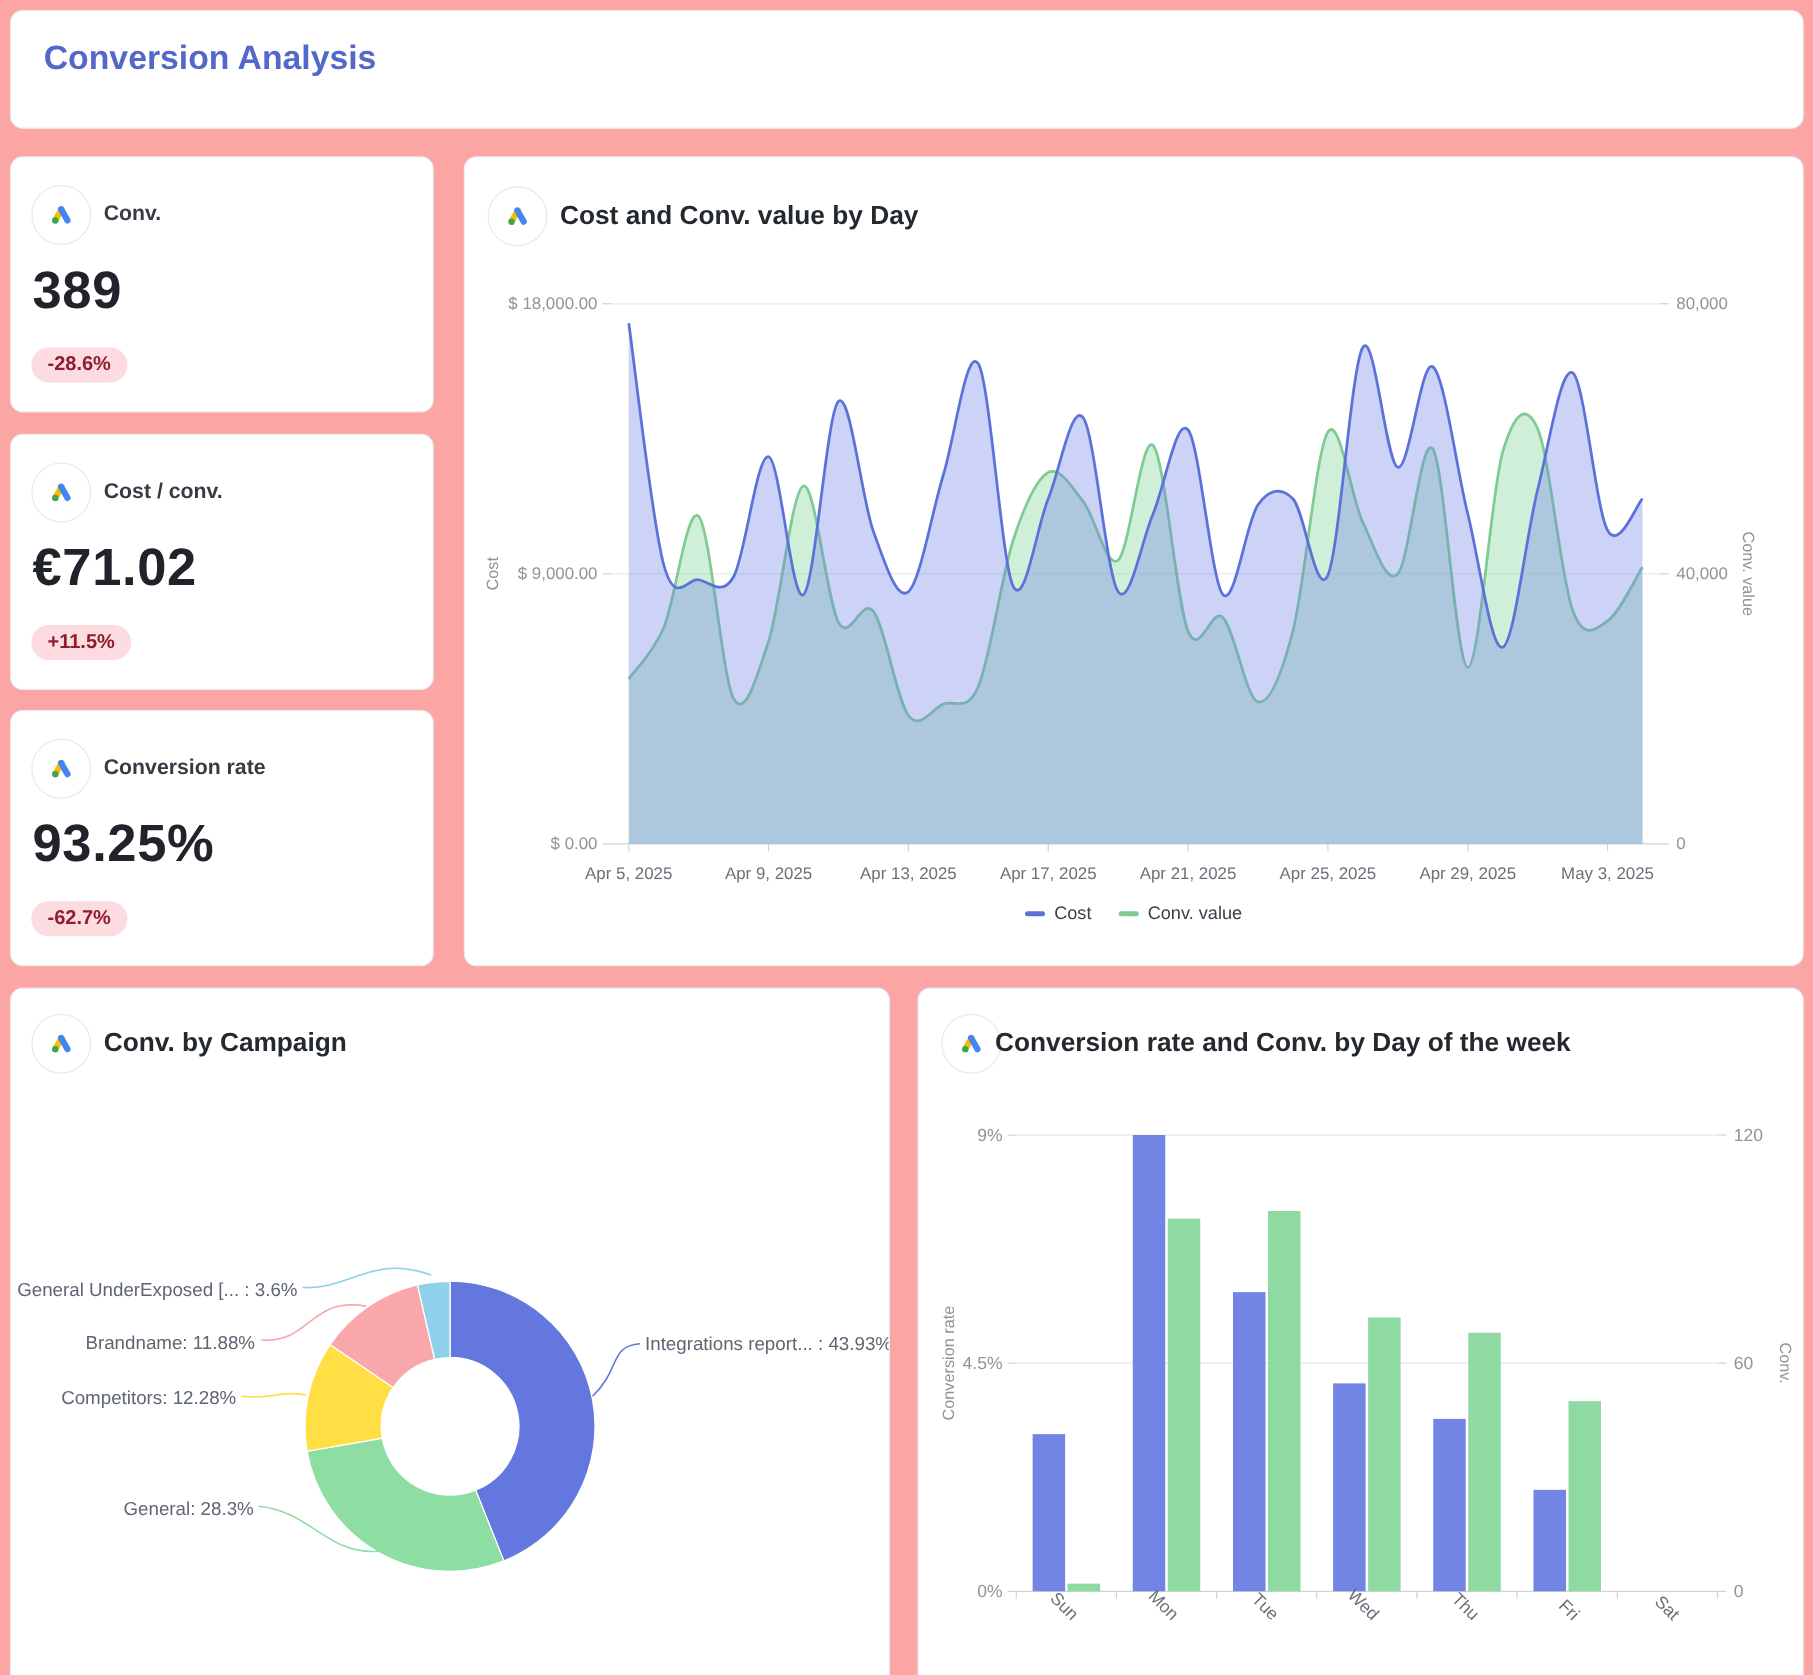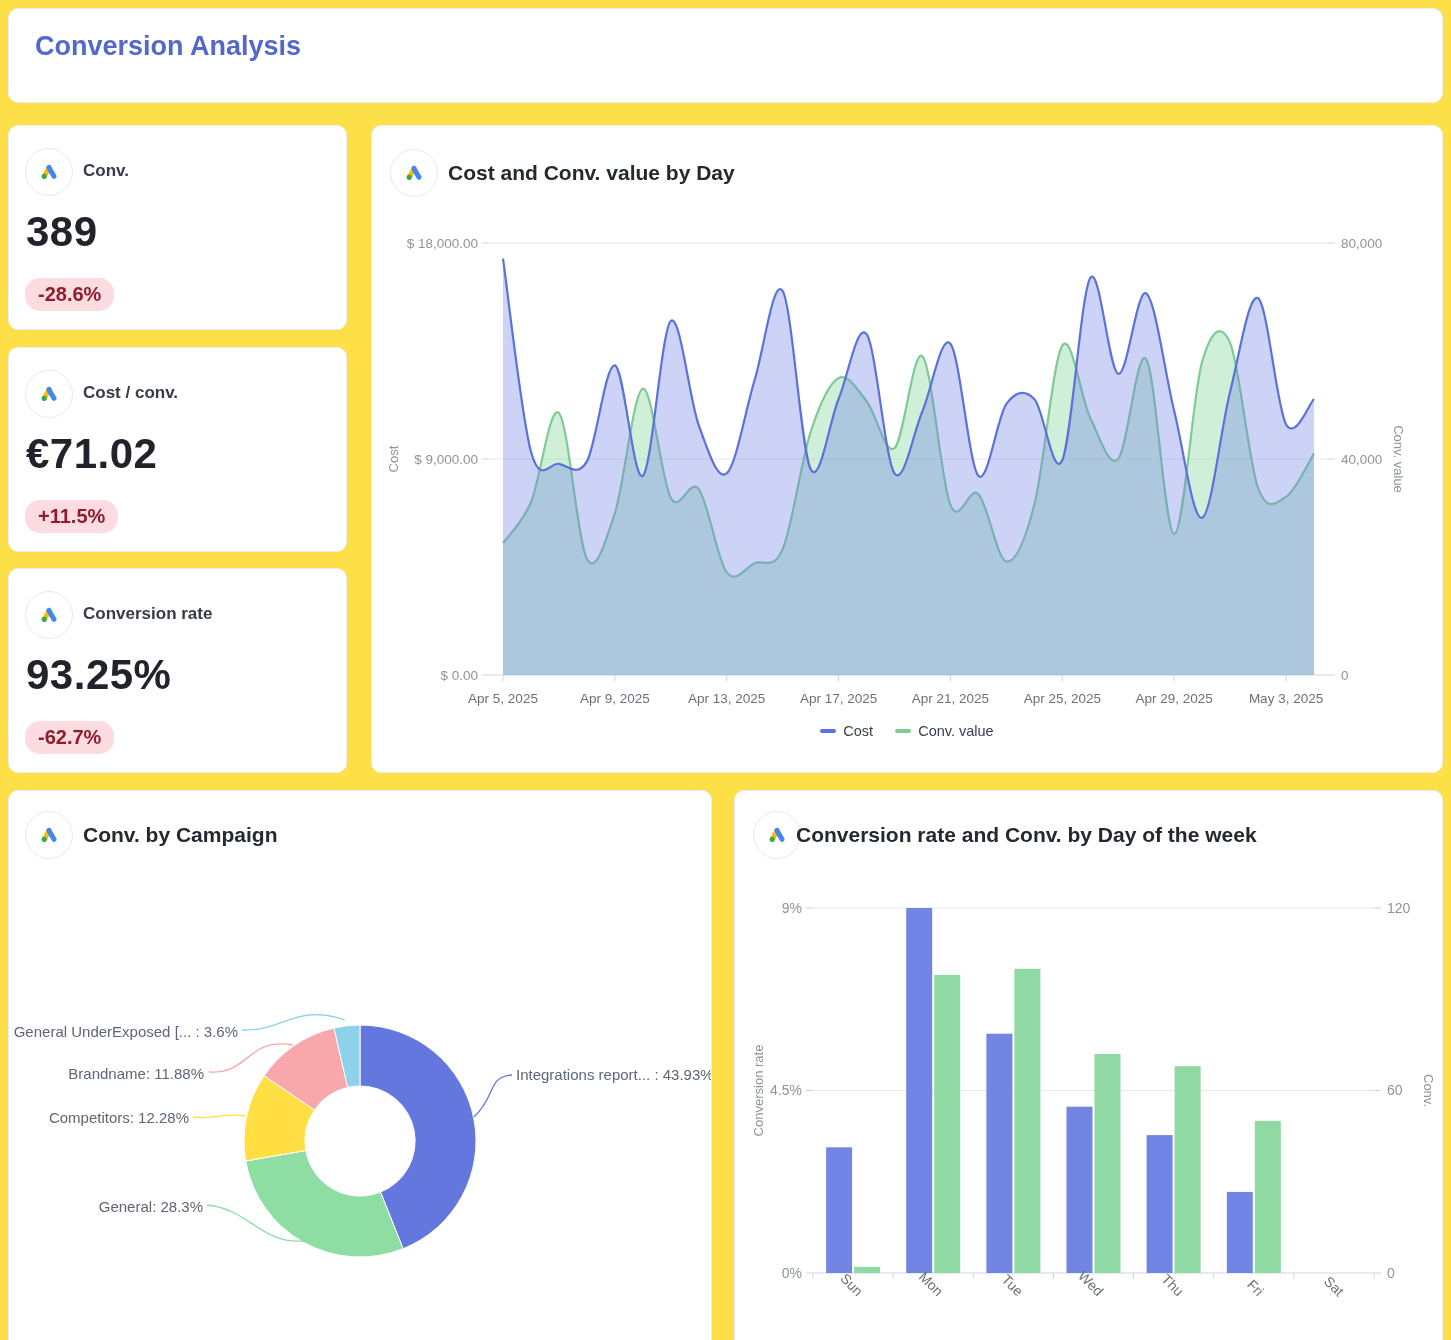--- a/index.html
+++ b/index.html
@@ -1,24 +1,24 @@
 <!DOCTYPE html>
 <html><head>
 <meta charset="utf-8">
 <style>
   html,body{margin:0;padding:0;background:#f6f7f9;font-family:"Liberation Sans","DejaVu Sans",sans-serif;}
-  .page{position:relative;width:1451px;height:1340px;background:#fde047;overflow:hidden;}
+  .page{position:relative;width:1451px;height:1340px;background:#fca5a5;overflow:hidden;}
   .card{position:absolute;background:#fff;border:1px solid #ebecf0;border-radius:10px;box-sizing:border-box;}
   .header-card{left:8px;top:8px;width:1435px;height:95px;}
   .page-title{position:absolute;left:26px;top:22px;font-size:27px;font-weight:700;color:#5468c9;}
   .kpi-card{left:8px;width:339px;height:205px;}
   .icon-circle{position:absolute;width:46px;height:46px;border-radius:50%;background:#fff;border:1px solid #e9eaee;display:flex;align-items:center;justify-content:center;}
   .kpi-label{position:absolute;left:74px;top:35px;font-size:17px;font-weight:700;color:#363b45;}
   .kpi-value{position:absolute;left:17px;top:82px;font-size:42px;font-weight:600;color:#20242a;letter-spacing:.5px;text-align:center;}
-  .kpi-badge{position:absolute;left:16px;top:152px;background:#fcdce0;color:#8e1d2e;font-size:20px;font-weight:700;padding:5px 13px;border-radius:15px;}
+  .kpi-badge{position:absolute;left:16px;top:152px;background:#fcdce0;color:#8e1d2e;font-size:16px;font-weight:700;padding:5px 13px;border-radius:15px;}
   .chart-title{position:absolute;font-size:21px;font-weight:700;color:#24292f;}
   .main-card{left:371px;top:125px;width:1072px;height:648px;}
   .bl-card{left:8px;top:790px;width:704px;height:560px;}
   .br-card{left:734px;top:790px;width:709px;height:560px;}
   svg text{font-family:"Liberation Sans","DejaVu Sans",sans-serif;}
   .legend{position:absolute;left:0;top:597px;width:100%;display:flex;justify-content:center;gap:22px;align-items:center;}
   .legend-item{display:flex;align-items:center;gap:7px;cursor:pointer;}
   .legend-dash{width:16px;height:4px;border-radius:2px;}
   .legend-text{font-size:14.5px;color:#39404c;}
 </style>

